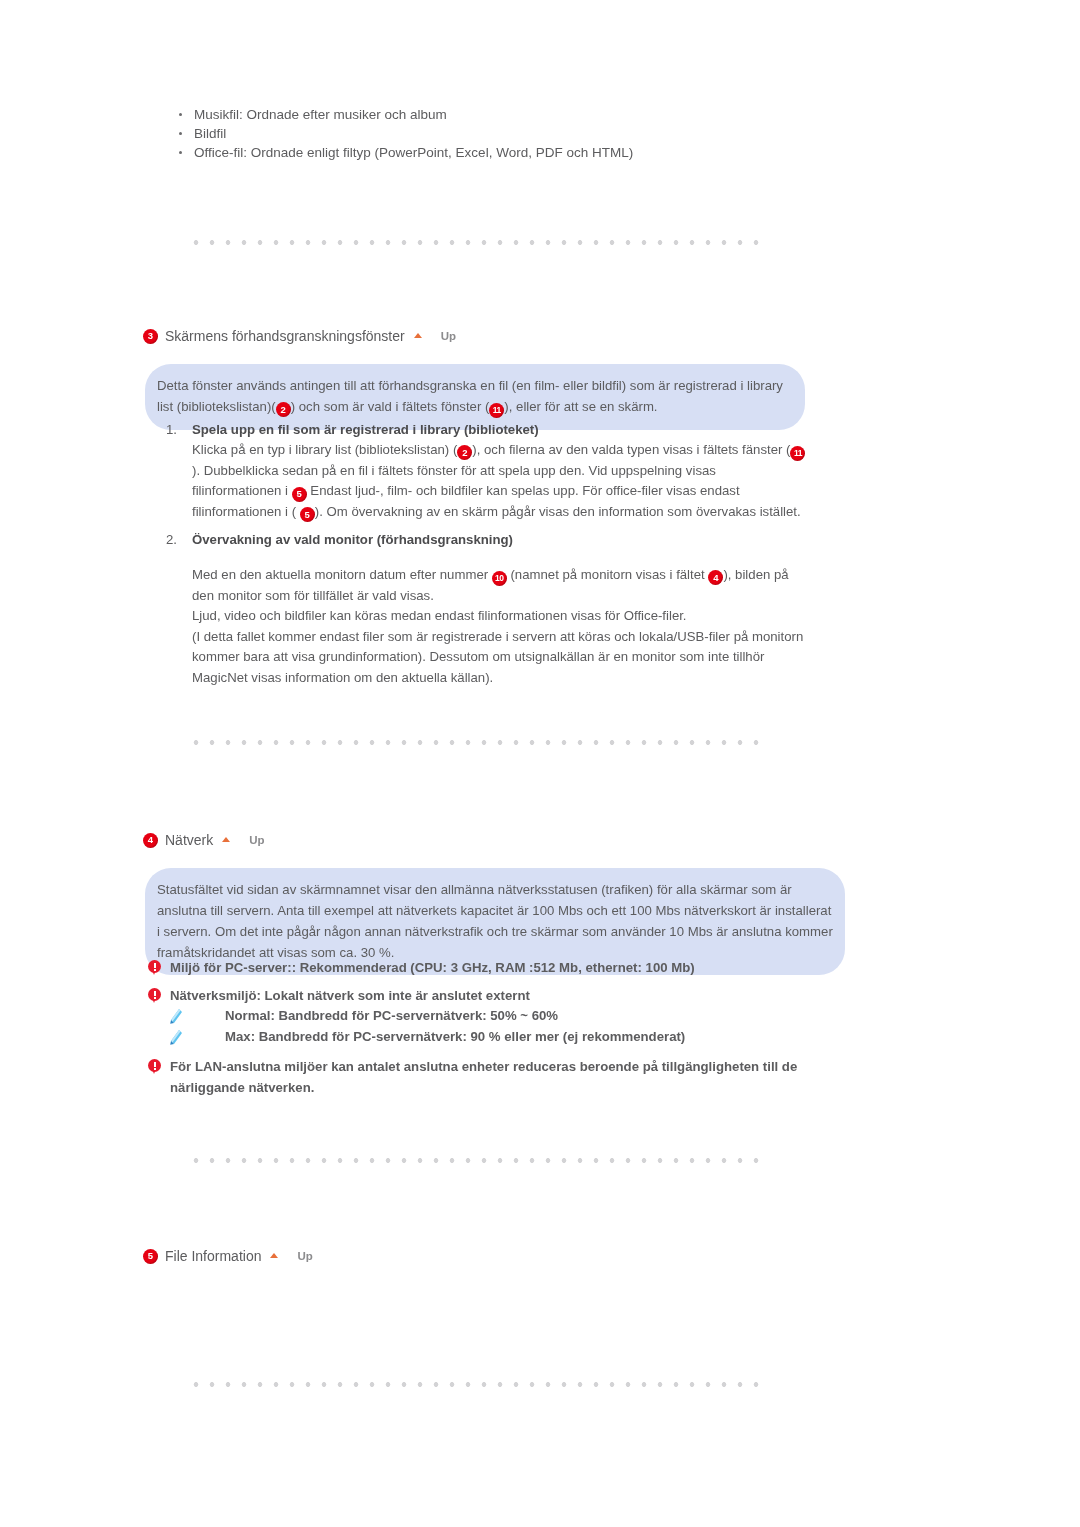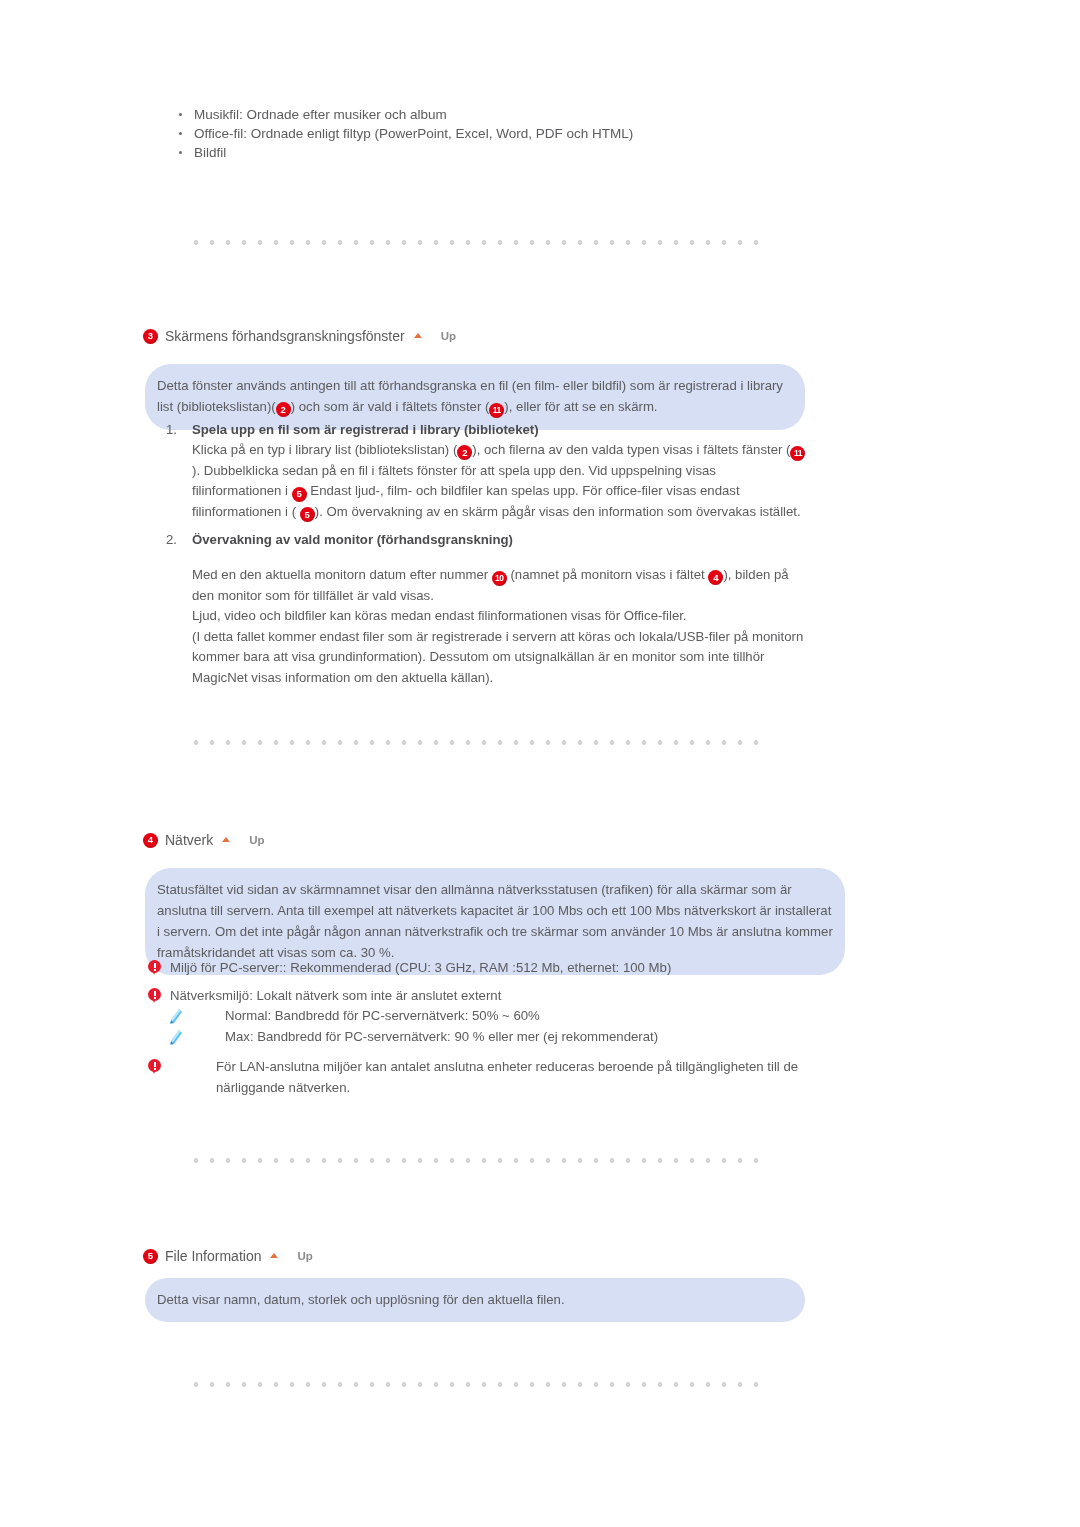--- a/index.html
+++ b/index.html
@@ -158,20 +158,21 @@
     line-height: 20.5px;
     color: #5c5c5e;
   }
   .num-body p { margin: 0; }
 
   
   .note-list {
     position: absolute;
     left: 148px;
     width: 670px;
+    font-weight: bold;
   }
   .note-item {
     display: flex;
     align-items: flex-start;
     margin-bottom: 7px;
   }
   .excl-icon {
     flex: 0 0 13px;
     width: 13px;
     height: 16px;
@@ -227,22 +228,22 @@
     color: #5c5c5e;
   }
 </style>
 </head>
 <body>
 
 <div class="page">
 
   <ul class="bullet-list">
     <li><span>Musikfil: Ordnade efter musiker och album</span></li>
+    <li><span>Bildfil</span></li>
     <li><span>Office-fil: Ordnade enligt filtyp (PowerPoint, Excel, Word, PDF och HTML)</span></li>
-    <li><span>Bildfil</span></li>
   </ul>
 
   <div class="divider" style="top:240px;"></div>
 
   <div class="section-head" style="top:328px;">
     <span class="badge">3</span>
     <span class="sec-title">Skärmens förhandsgranskningsfönster</span>
     <a class="up-link" href="#">
       <span class="up-tri"></span>
       <span class="up-text">Up</span>
@@ -329,21 +330,21 @@
                 <polygon points="9,0 10.5,1.5 2.5,12.5 1,11" fill="#bfe8fb"></polygon>
                 <polygon points="1,11 4,14 0.2,14.8" fill="#2f86c5"></polygon>
               </svg>
             </span>
             <span class="sub-label">Max: Bandbredd för PC-servernätverk: 90 % eller mer (ej rekommenderat)</span>
           </li>
         </ul>
       </div>
     </div>
 
-    <div class="note-item" style="margin-top:10px;gap:46px;">
+    <div class="note-item" style="margin-top:10px;">
       <span class="excl-icon">
         <span class="bub"></span>
           <span class="tail"></span>
           <span class="mark"></span>
           <span class="dot"></span>
       </span>
       <span class="note-text" style="max-width:655px; display:inline-block;">För LAN-anslutna miljöer kan antalet anslutna enheter reduceras beroende på tillgängligheten till de närliggande nätverken.</span>
     </div>
 
   </div>
@@ -352,19 +353,16 @@
 
   <div class="section-head" style="top:1248px;">
     <span class="badge">5</span>
     <span class="sec-title">File Information</span>
     <a class="up-link" href="#">
       <span class="up-tri"></span>
       <span class="up-text">Up</span>
     </a>
   </div>
 
-  <div class="info-box" style="top:1278px; width:660px;">
-    <p>Detta visar namn, datum, storlek och upplösning för den aktuella filen.</p>
-  </div>
 
   <div class="divider" style="top:1382px;"></div>
 
 </div>
 
 </body></html>

